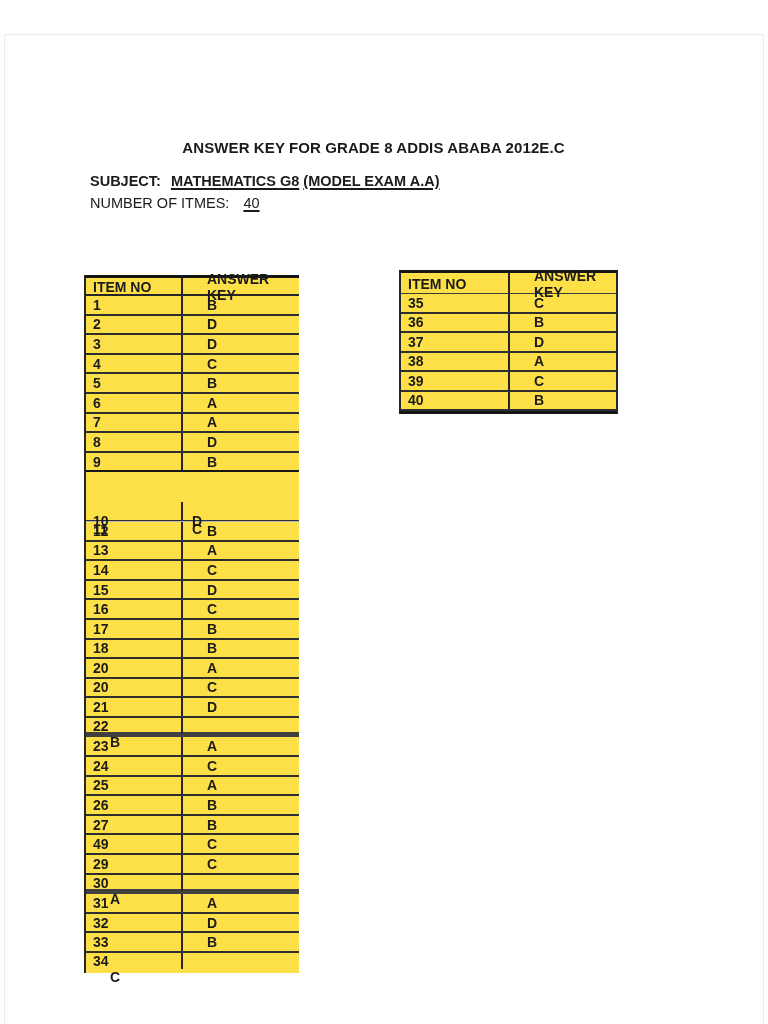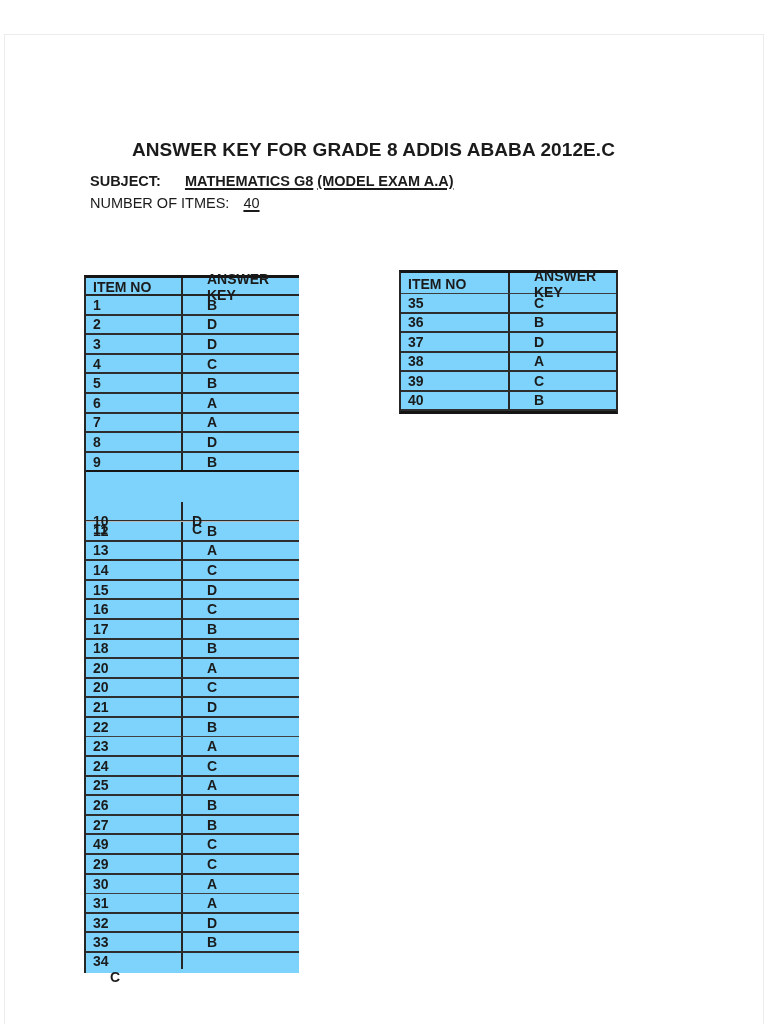--- a/index.html
+++ b/index.html
@@ -7,50 +7,50 @@
   body {
     width:768px; height:1024px; position:relative; overflow:hidden;
     font-family:"Liberation Sans", sans-serif; color:#1b1b1b;
   }
   .page-edge {
     position:absolute; left:4px; top:34px; width:760px; height:990px;
     border:1px solid #ececec; border-bottom:none; background:#fff;
   }
   .title {
     position:absolute; top:139px; left:0; width:747px; text-align:center;
-    font-size:19px; font-weight:bold; letter-spacing:.1px;
+    font-size:15px; font-weight:bold; letter-spacing:.1px;
   }
   .subject-line { position:absolute; top:173px; left:90px; font-size:14.5px; font-weight:bold; }
   .items-line   { position:absolute; top:195px; left:90px; font-size:14.5px; font-weight:normal; }
   .u { text-decoration:underline; text-decoration-thickness:1.5px; text-underline-offset:2px; }
-  .subject-line .val { margin-left:20px;text-align:center; }
+  .subject-line .val { margin-left:6px;text-align:center; }
   .items-line .val   { margin-left:10px; }
 
   .tbl {
-    position:absolute; background:#7dd3fc;
+    position:absolute; background:#fde047;
     border-top:3px solid #151515; border-left:2px solid #262626;
     font-size:14px; font-weight:bold;
   }
   .tbl-left  { left:84px;  top:275px; width:215px; }
   .tbl-right { left:399px; top:270px; width:219px;
                border-right:2px solid #262626; border-bottom:3px solid #151515; }
 
   .row { display:flex; border-bottom:2px solid #2e2e2e; }
   .tbl-left  .row { height:19.6px; }
   .tbl-right .row { height:19.5px; }
   .tbl-left  .hrow { height:18px; border-bottom:2px solid #262626; }
   .tbl-right .hrow { height:21px; border-bottom:1.5px solid #3c3c3c; }
 
   .c1 { display:flex; align-items:center; border-right:2px solid #262626; padding-left:7px; }
   .tbl-left  .c1 { width:97px; }
   .tbl-right .c1 { width:109px; }
   .c2 { display:flex; align-items:center; flex:1; padding-left:24px; }
   .hc { padding-top:1px; }
 
-  .row.lite  { border-bottom:1px solid #404040; }
+  .row.lite  { border-bottom:5px solid #404040;flex-direction:column; }
   .row.thick { border-bottom:2.5px solid #161616; }
   .row.nobot { border-bottom:none;flex-direction:column; }
 
   .ov-block { position:relative; height:39px; display:flex; border-bottom:2px solid #2e2e2e;margin-top:30px; }
   .ov-block .c1, .ov-block .c2 { position:relative; }
   .ov-line { position:absolute; left:0; right:0; top:19px; height:1px; background:#b8b8b8; }
   .ov-txt { position:absolute; left:0; line-height:12px; font-size:14px; font-weight:bold; }
   .ov-block .c1 .ov-txt { left:7px; }
   .ov-block .c2 .ov-txt { left:9px; }
   .ov-a { top:13px; }

